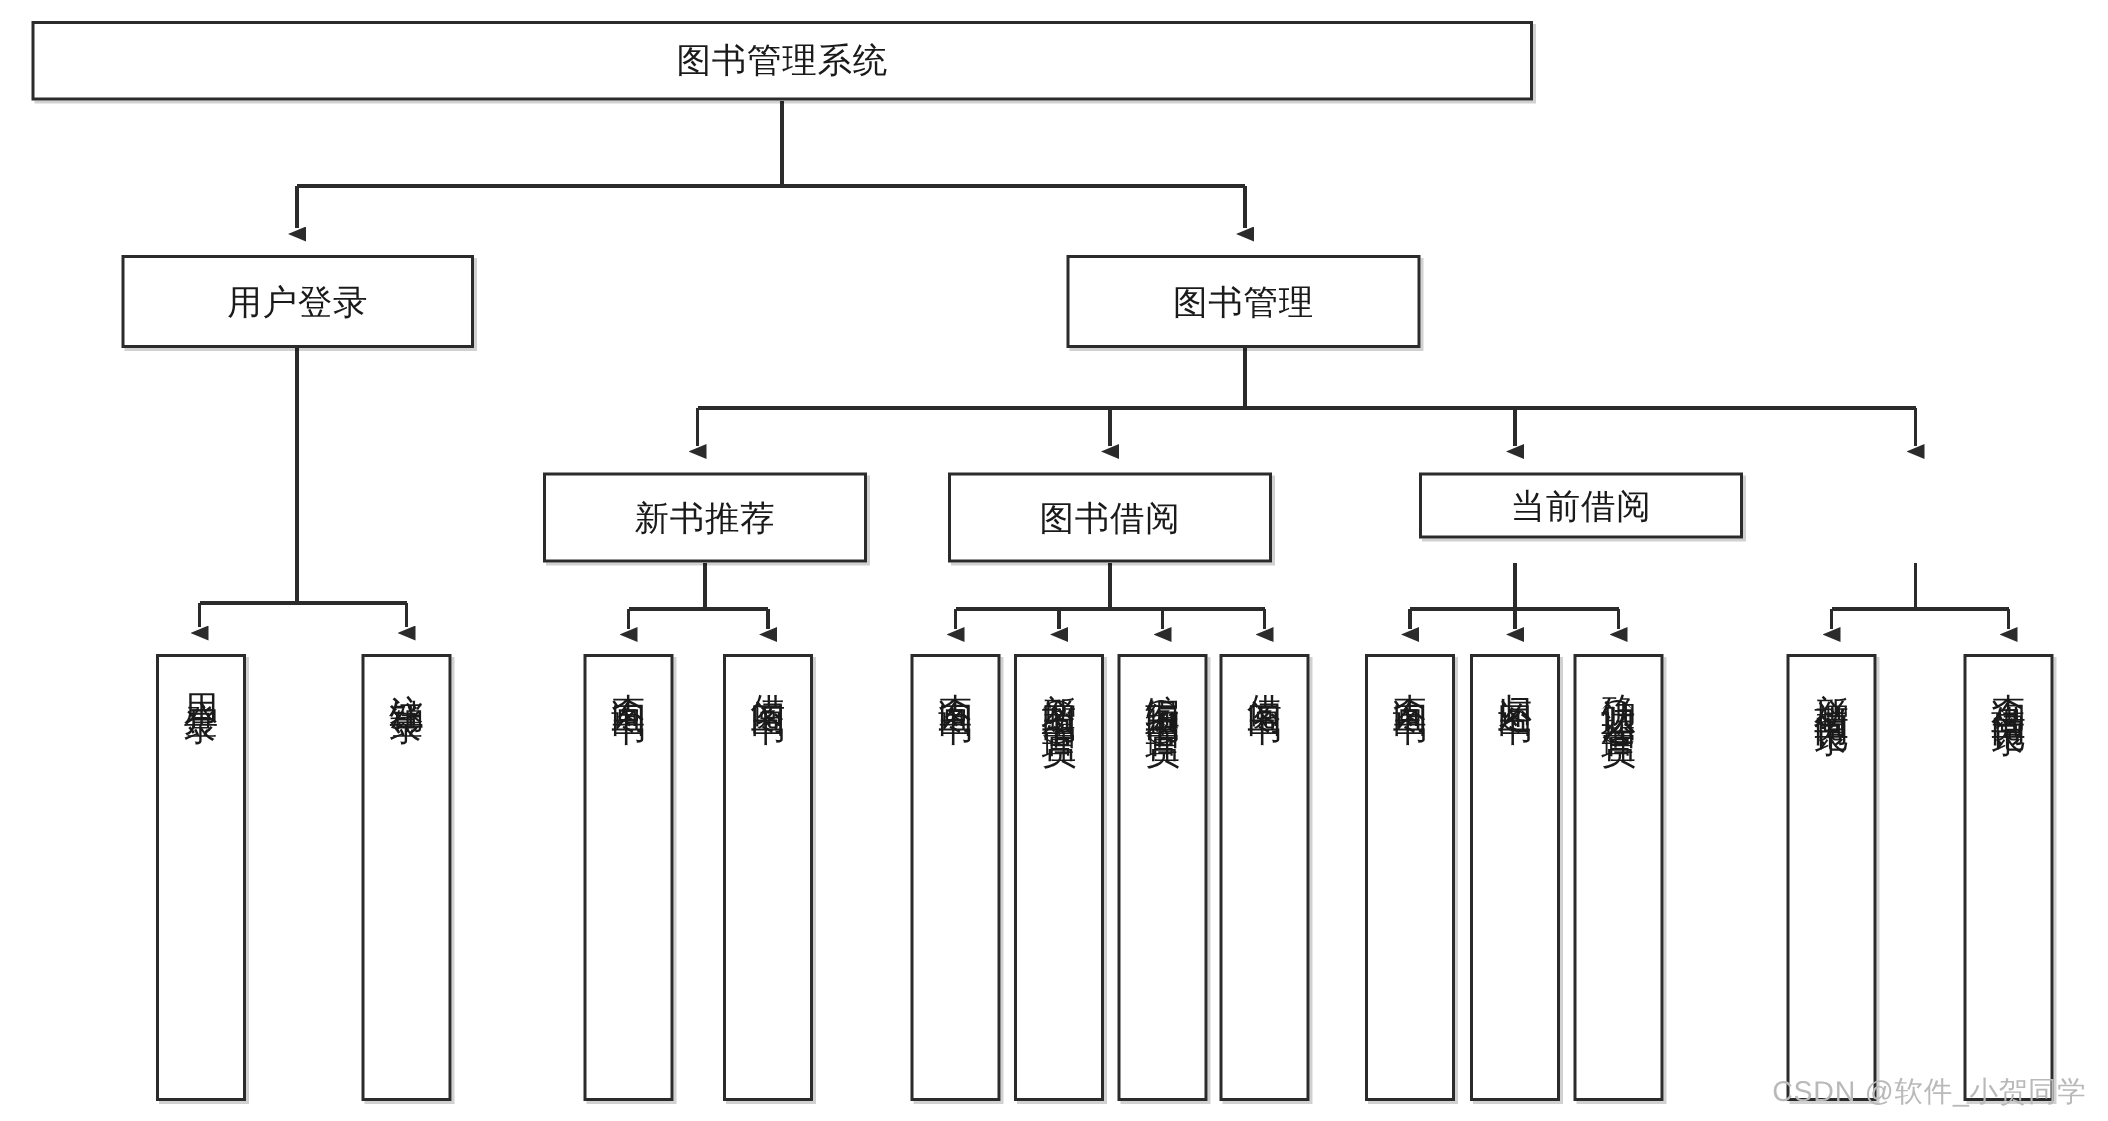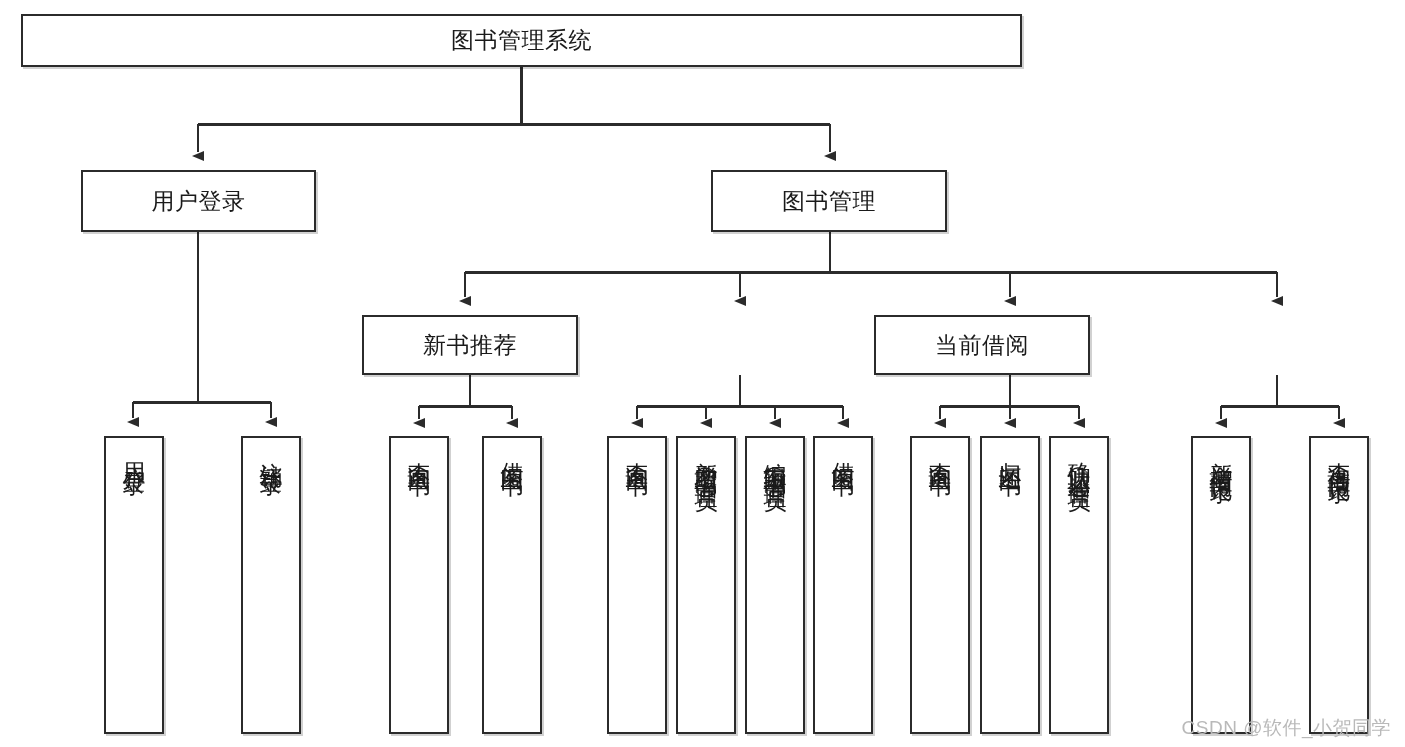--- a/index.html
+++ b/index.html
@@ -132,21 +132,24 @@
   <div class="node horizontal" style="left:81px; top:170px; width:235px; height:62px;">
     <span class="node-label">用户登录</span>
   </div>
   <div class="node horizontal" style="left:362px; top:315px; width:216px; height:60px;">
     <span class="node-label">新书推荐</span>
   </div>
 
   <div class="node horizontal" style="left:711px; top:170px; width:236px; height:62px;">
     <span class="node-label">图书管理</span>
   </div>
-  <div class="node horizontal" style="left:874px; top:315px; width:216px; height:60px;">
+  <div class="node horizontal" style="left:632px; top:315px; width:216px; height:60px;">
+    <span class="node-label">图书借阅</span>
+  </div>
+  <div class="node horizontal" style="left:946px; top:315px; width:216px; height:44px;">
     <span class="node-label">当前借阅</span>
   </div>
 
   <div class="node vertical" style="left:104px; top:436px; width:60px; height:298px;">
     <span class="node-label">用户登录</span>
   </div>
   <div class="node vertical" style="left:241px; top:436px; width:60px; height:298px;">
     <span class="node-label">注销登录</span>
   </div>
 

